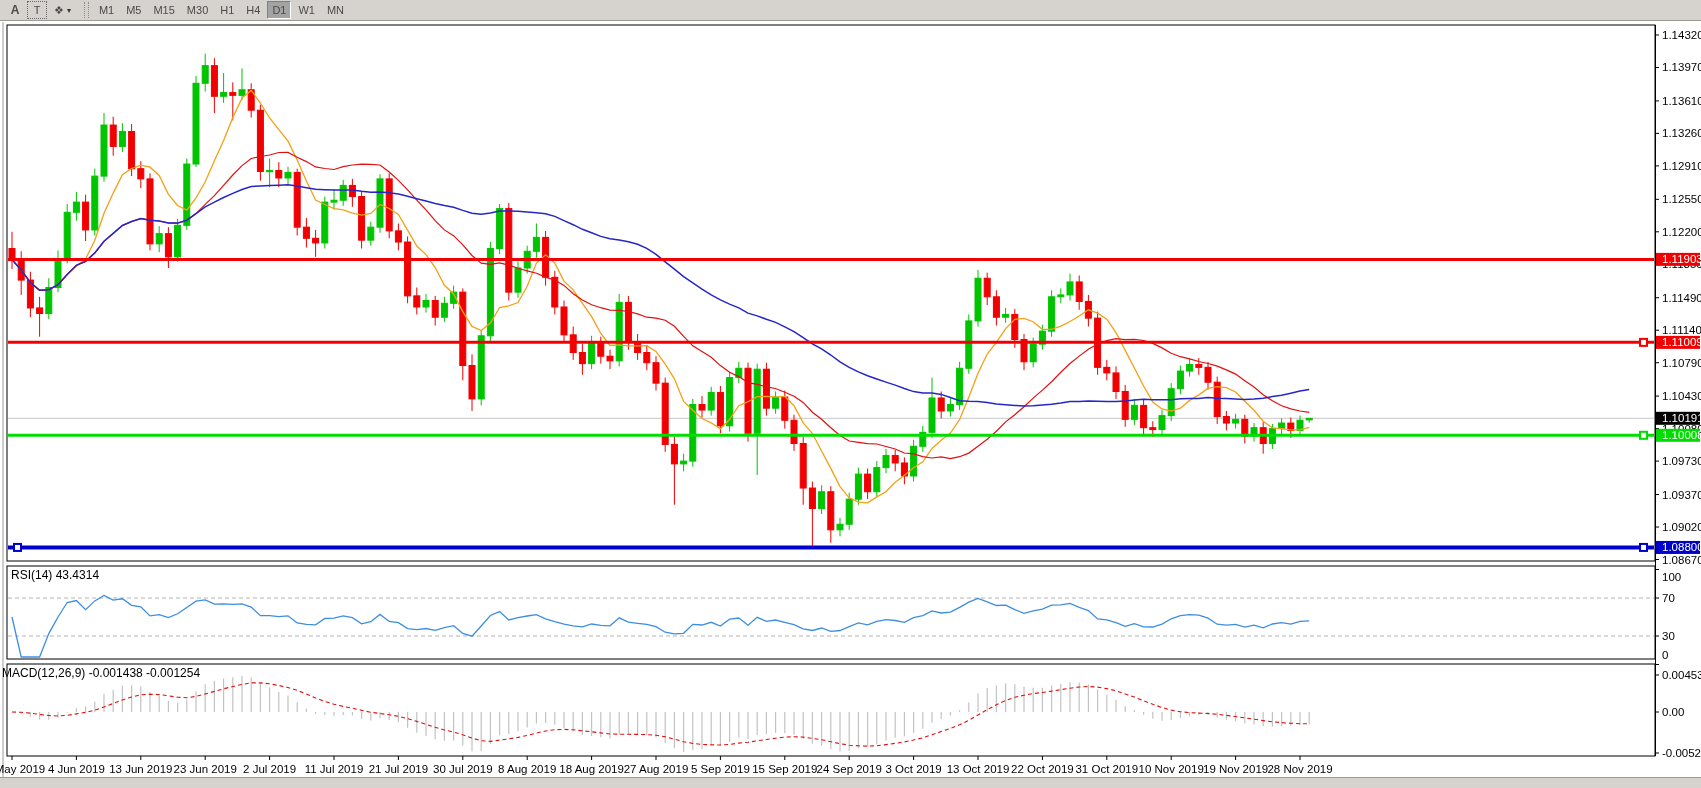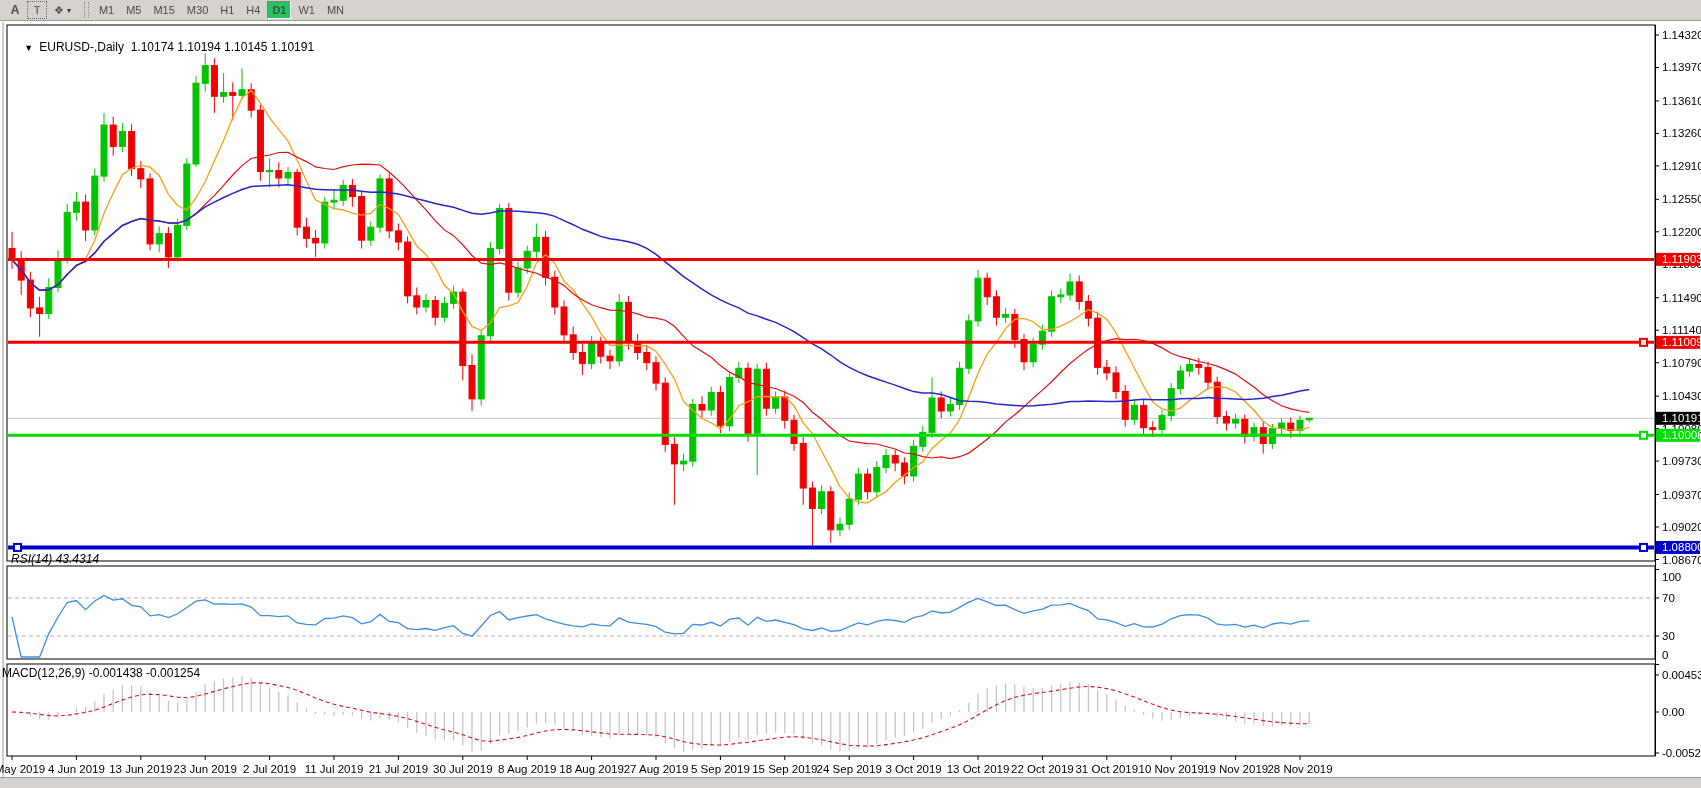--- a/index.html
+++ b/index.html
@@ -7,34 +7,34 @@
               background:#ffffff; font-family:"Liberation Sans", sans-serif; }
   #stage { position:relative; width:1701px; height:788px; }
 
   
   #toolbar { position:absolute; left:0; top:0; width:1701px; height:21px;
              background:#d6d3ce; border-bottom:1px solid #9d9a96;
              display:flex; align-items:center; font-size:11px; color:#4a4a4a; }
   .tb-btn { height:18px; min-width:20px; padding:0 4px; margin:0 1px;
             display:flex; align-items:center; justify-content:center;
             color:#4a4a4a; background:transparent; border:1px solid transparent; cursor:default; }
-  .tb-btn.pressed { background:#22c55e; border:1px solid #808080;
-                    border-right-color:#ffffff; border-bottom-color:#ffffff;font-weight:bold; }
+  .tb-btn.pressed { background:#a3a3a3; border:1px solid #808080;
+                    border-right-color:#ffffff; border-bottom-color:#ffffff; }
   .tb-sep { width:5px; height:16px; margin:0 4px 0 6px;
             border-left:1px dotted #8a8a8a; border-right:1px dotted #8a8a8a; }
   #a-tool { font-weight:bold; font-size:12px; margin-left:5px; }
   #t-tool { border:1px dotted #6a6a6a; font-size:11px; width:18px; }
   #shapes-tool { letter-spacing:1px; }
   .caret { font-size:8px; margin-left:2px; color:#333; }
 
   
   .ovl { position:absolute; font-size:12px; color:#000; white-space:pre; z-index:5; }
   #chart-title { left:11px; top:26px; }
   #chart-title .dd { font-size:9px; margin-right:6px; }
-  #rsi-label { left:11px; top:552px;font-style:italic; }
+  #rsi-label { left:11px; top:568px; }
   #macd-label { left:2px; top:666px; }
 
   svg text { font-family:"Liberation Sans", sans-serif; }
 </style>
 </head>
 <body>
 
 <div id="stage">
 
   <div id="toolbar">
@@ -606,19 +606,16 @@
       <line x1="1106.8" y1="756" x2="1106.8" y2="760" stroke="#000"></line>
       <text x="1106.8" y="773" font-size="11.5" fill="#000000" text-anchor="middle">31 Oct 2019</text>
       <line x1="1171.1999999999998" y1="756" x2="1171.1999999999998" y2="760" stroke="#000"></line>
       <text x="1171.1999999999998" y="773" font-size="11.5" fill="#000000" text-anchor="middle">10 Nov 2019</text>
       <line x1="1235.6" y1="756" x2="1235.6" y2="760" stroke="#000"></line>
       <text x="1235.6" y="773" font-size="11.5" fill="#000000" text-anchor="middle">19 Nov 2019</text>
       <line x1="1300" y1="756" x2="1300" y2="760" stroke="#000"></line>
       <text x="1300" y="773" font-size="11.5" fill="#000000" text-anchor="middle">28 Nov 2019</text>
     </svg>
 
-  <div class="ovl" id="chart-title">
-    <span class="dd">▼</span><span>EURUSD-,Daily</span><span>  </span><span>1.10174 1.10194 1.10145 1.10191</span>
-  </div>
   <div class="ovl" id="rsi-label">RSI(14) 43.4314</div>
   <div class="ovl" id="macd-label">MACD(12,26,9) -0.001438 -0.001254</div>
 
 </div>
 
 </body></html>

